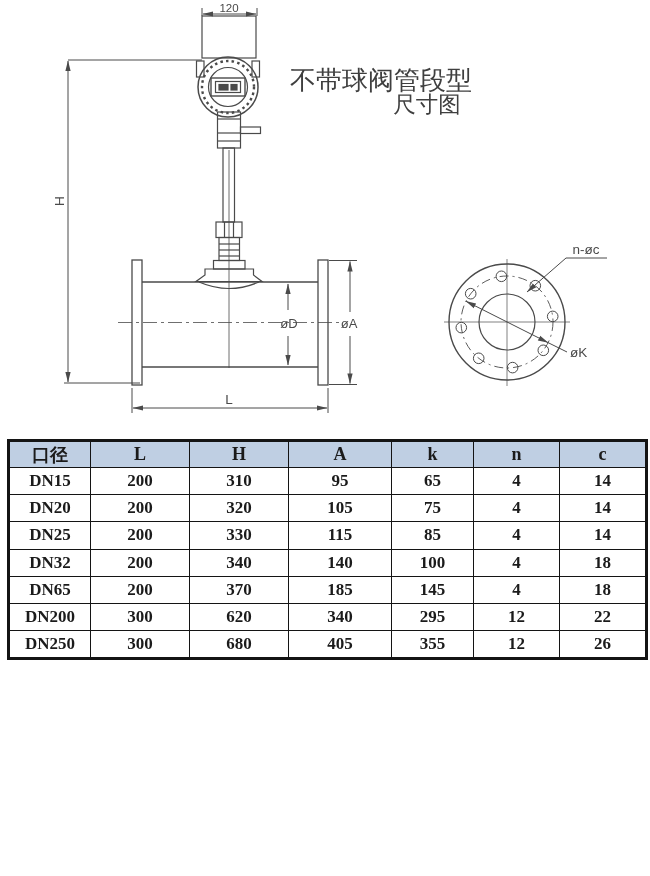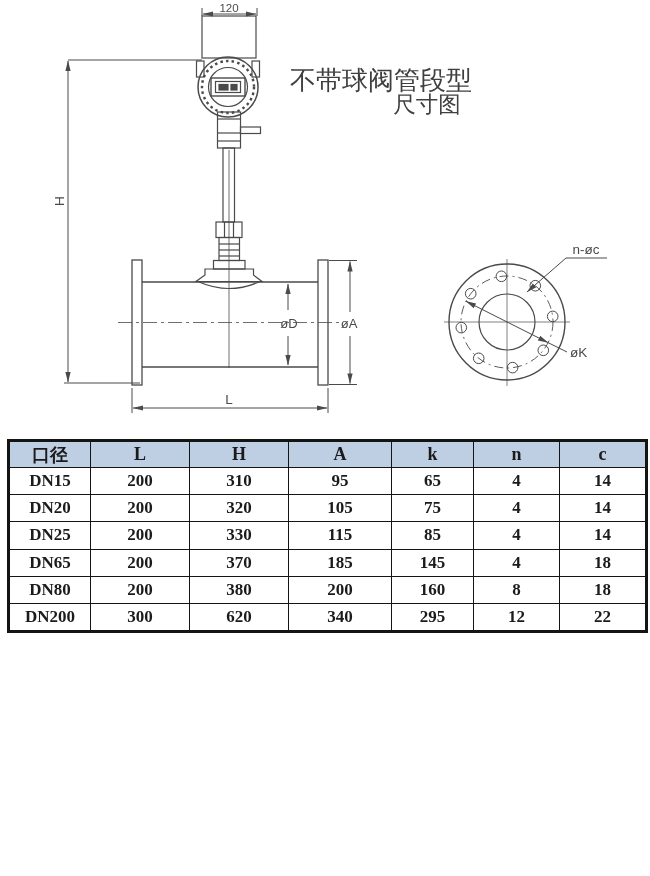--- a/index.html
+++ b/index.html
@@ -218,42 +218,51 @@
         <tr>
           <td>DN25</td>
           <td>200</td>
           <td>330</td>
           <td>115</td>
           <td>85</td>
           <td>4</td>
           <td>14</td>
         </tr>
         <tr>
+          <td>DN32</td>
+          <td>200</td>
+          <td>340</td>
+          <td>140</td>
+          <td>100</td>
+          <td>4</td>
+          <td>18</td>
+        </tr>
+        <tr>
           <td>DN65</td>
           <td>200</td>
           <td>370</td>
           <td>185</td>
           <td>145</td>
           <td>4</td>
-          <td>18</td>
-        </tr>
-        <tr>
-          <td>DN80</td>
-          <td>200</td>
-          <td>380</td>
-          <td>200</td>
-          <td>160</td>
-          <td>8</td>
           <td>18</td>
         </tr>
         <tr>
           <td>DN200</td>
           <td>300</td>
           <td>620</td>
           <td>340</td>
           <td>295</td>
           <td>12</td>
           <td>22</td>
         </tr>
+        <tr>
+          <td>DN250</td>
+          <td>300</td>
+          <td>680</td>
+          <td>405</td>
+          <td>355</td>
+          <td>12</td>
+          <td>26</td>
+        </tr>
       </tbody>
   </table>
 
 </div>
 
 </body></html>

